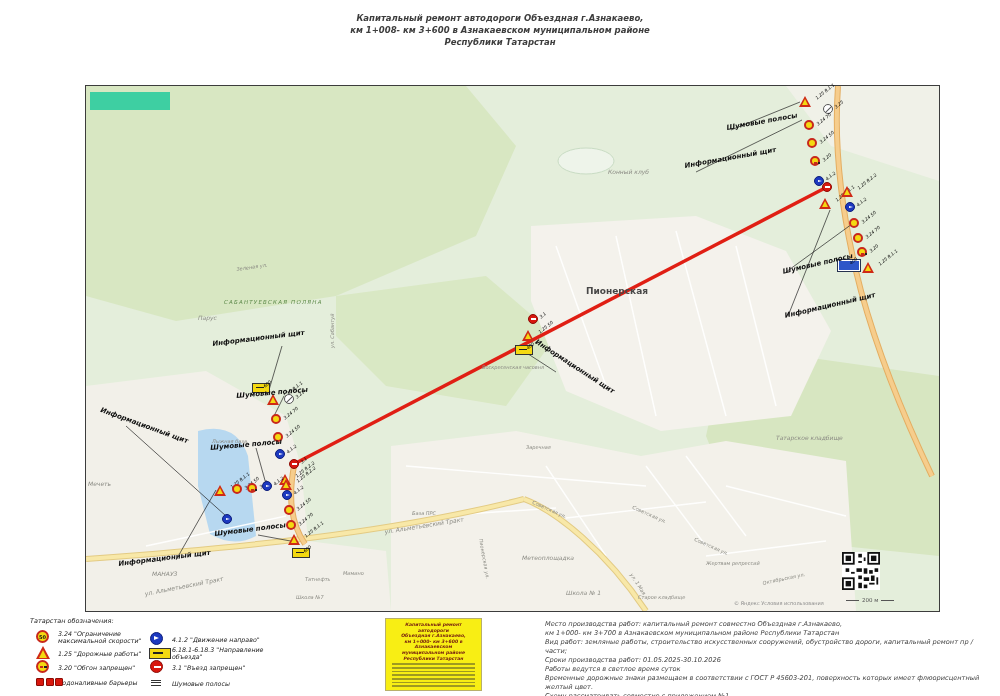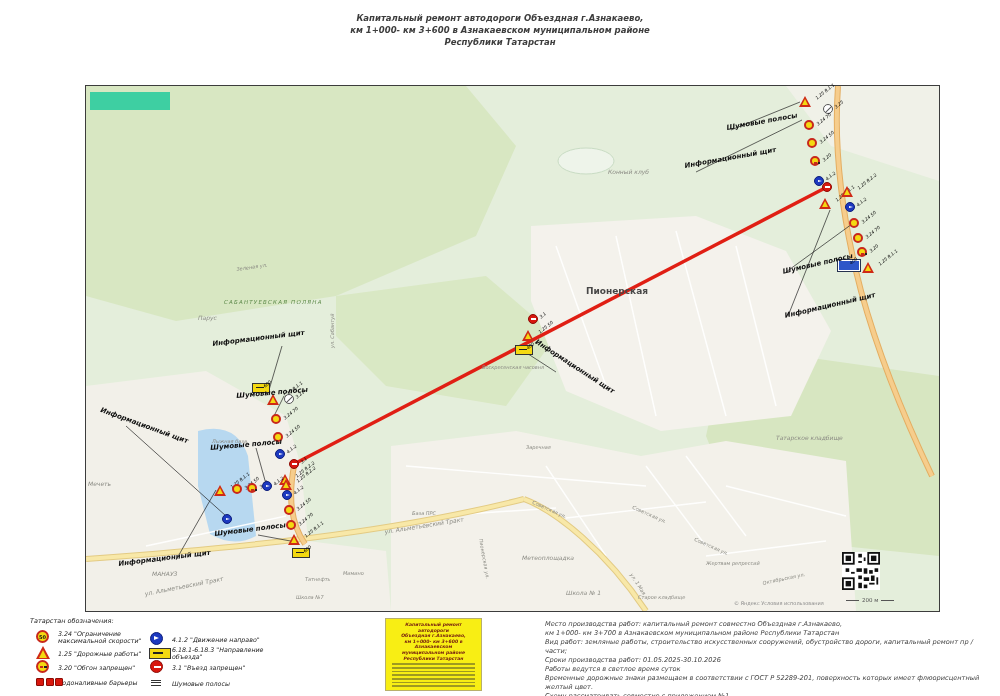--- a/index.html
+++ b/index.html
@@ -67,21 +67,21 @@
   .stamp .bar{height:1.6px;background:#55552a;opacity:.55;margin:2.1px 2px 0 2px;}
   
   .notes{position:absolute;left:545px;top:620px;width:435px;font-style:italic;font-size:6.6px;line-height:9px;color:#3e3e3e;}
 </style>
 </head>
 <body>
 <div id="page">
 
   <div class="title">
     <div>Капитальный ремонт автодороги Объездная г.Азнакаево,</div>
-    <div>км 1+000- км 3+600 в Азнакаевском муниципальном районе</div>
+    <div>км 1+008- км 3+600 в Азнакаевском муниципальном районе</div>
     <div>Республики Татарстан</div>
   </div>
 
   <div class="map">
     <svg class="base" width="853" height="525" viewBox="0 0 853 525">
       <rect x="0" y="0" width="853" height="525" fill="#e4eedb"></rect>
 
       <path d="M0 0 H380 L430 60 L390 150 L250 210 L90 235 L0 210 Z" fill="#d8e7c2"></path>
       <path d="M250 210 L400 190 L470 250 L420 320 L300 300 L250 250 Z" fill="#d9e8c4"></path>
       <path d="M640 260 L853 290 L853 470 L660 450 L620 350 Z" fill="#d7e6c1"></path>
@@ -403,18 +403,18 @@
     <div class="bar"></div>
     <div class="bar"></div>
   </div>
 
   <div class="notes">
     <div>Место производства работ:  капитальный ремонт совместно Объездная г.Азнакаево,</div>
     <div>км 1+000- км 3+700 в Азнакаевском муниципальном районе Республики Татарстан</div>
     <div>Вид работ:  земляные работы,  строительство искусственных сооружений,  обустройство дороги,  капитальный ремонт пр / части;</div>
     <div>Сроки производства работ: 01.05.2025-30.10.2026</div>
     <div>Работы ведутся в светлое время суток</div>
-    <div>Временные дорожные знаки размещаем в соответствии с ГОСТ Р 52289-201, поверхность которых имеет флюорисцентный желтый цвет.</div>
+    <div>Временные дорожные знаки размещаем в соответствии с ГОСТ Р 45603-201, поверхность которых имеет флюорисцентный желтый цвет.</div>
     <div>Схему рассматривать совместно с приложением №1</div>
 
   </div>
 
 </div>
 
 </body></html>

